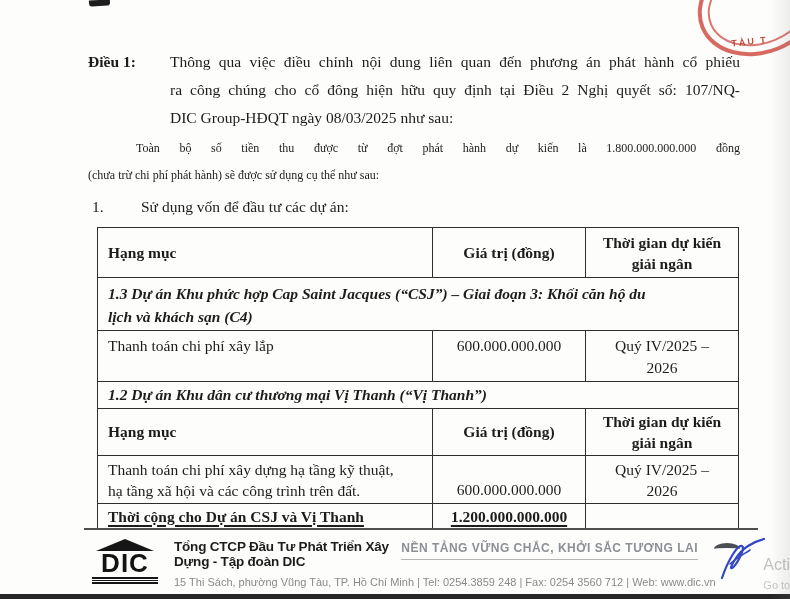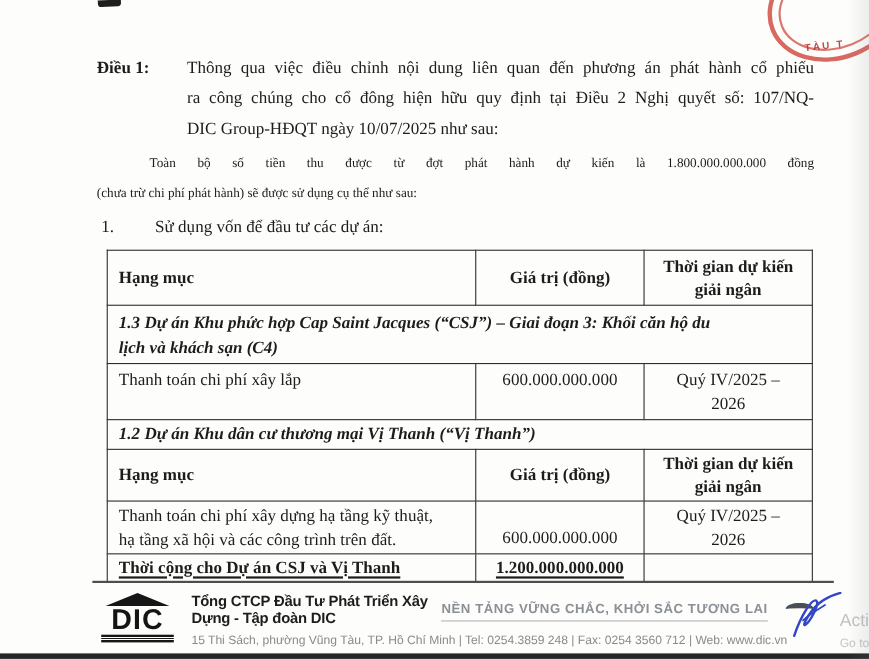--- a/index.html
+++ b/index.html
@@ -70,21 +70,21 @@
     align-items:flex-start; font-family:"Liberation Sans", sans-serif; }
   .logo { width:66px; margin-right:16px; text-align:center; }
   .logo-roof { width:0; height:0; margin:0 auto;
     border-left:29px solid transparent; border-right:29px solid transparent;
     border-bottom:12px solid #161616; }
   .logo-text { font-weight:bold; font-size:26px; line-height:25px; letter-spacing:1px;
     color:#141414; }
   .logo-bar { height:7px; margin-top:1px;
     background:linear-gradient(#161616 0 30%, #ffffff 30% 42%, #161616 42% 62%, #ffffff 62% 74%, #161616 74% 100%); }
   .footer-text { flex:1; }
-  .footer-row1 { display:flex; align-items:center; }
+  .footer-row1 { display:flex; align-items:flex-start; }
   .company { font-weight:bold; font-size:13.5px; color:#1d1d1d; letter-spacing:-0.2px; }
   .slogan-wrap { margin-left:auto; display:flex; align-items:flex-start; gap:16px; padding-top:2px; }
   .slogan { font-size:12px; font-weight:bold; color:#8b8f96; letter-spacing:0.5px;
     border-bottom:1px solid #b5b5b5; padding-bottom:4px; white-space:nowrap; }
   .swoosh { width:26px; height:12px; border-top:5px solid #4a4f55; border-radius:50%; margin-top:2px; }
   .footer-row2 { margin-top:7px; font-size:11px; color:#8a8a8a; white-space:nowrap; }
 
   .signature { position:absolute; right:24px; top:538px; }
   .wm { position:absolute; right:-8px; top:556px; font-family:"Liberation Sans", sans-serif;
     color:#c2c2c2; text-align:left; }
@@ -103,21 +103,21 @@
   </div>
 
 
   <div class="content">
 
     <div class="article">
       <div class="article-label">Điều 1:</div>
       <div class="article-body">
         <div class="jline">Thông qua việc điều chỉnh nội dung liên quan đến phương án phát hành cổ phiếu</div>
         <div class="jline">ra công chúng cho cổ đông hiện hữu quy định tại Điều 2 Nghị quyết số: 107/NQ-</div>
-        <div>DIC Group-HĐQT ngày 10/07/2025 như sau:</div>
+        <div>DIC Group-HĐQT ngày 08/03/2025 như sau:</div>
       </div>
     </div>
 
     <div class="para">
       <div class="jline indent">Toàn bộ số tiền thu được từ đợt phát hành dự kiến là 1.800.000.000.000 đồng</div>
       <div>(chưa trừ chi phí phát hành) sẽ được sử dụng cụ thể như sau:</div>
     </div>
 
     <div class="list-item">
       <span class="list-num">1.</span>

